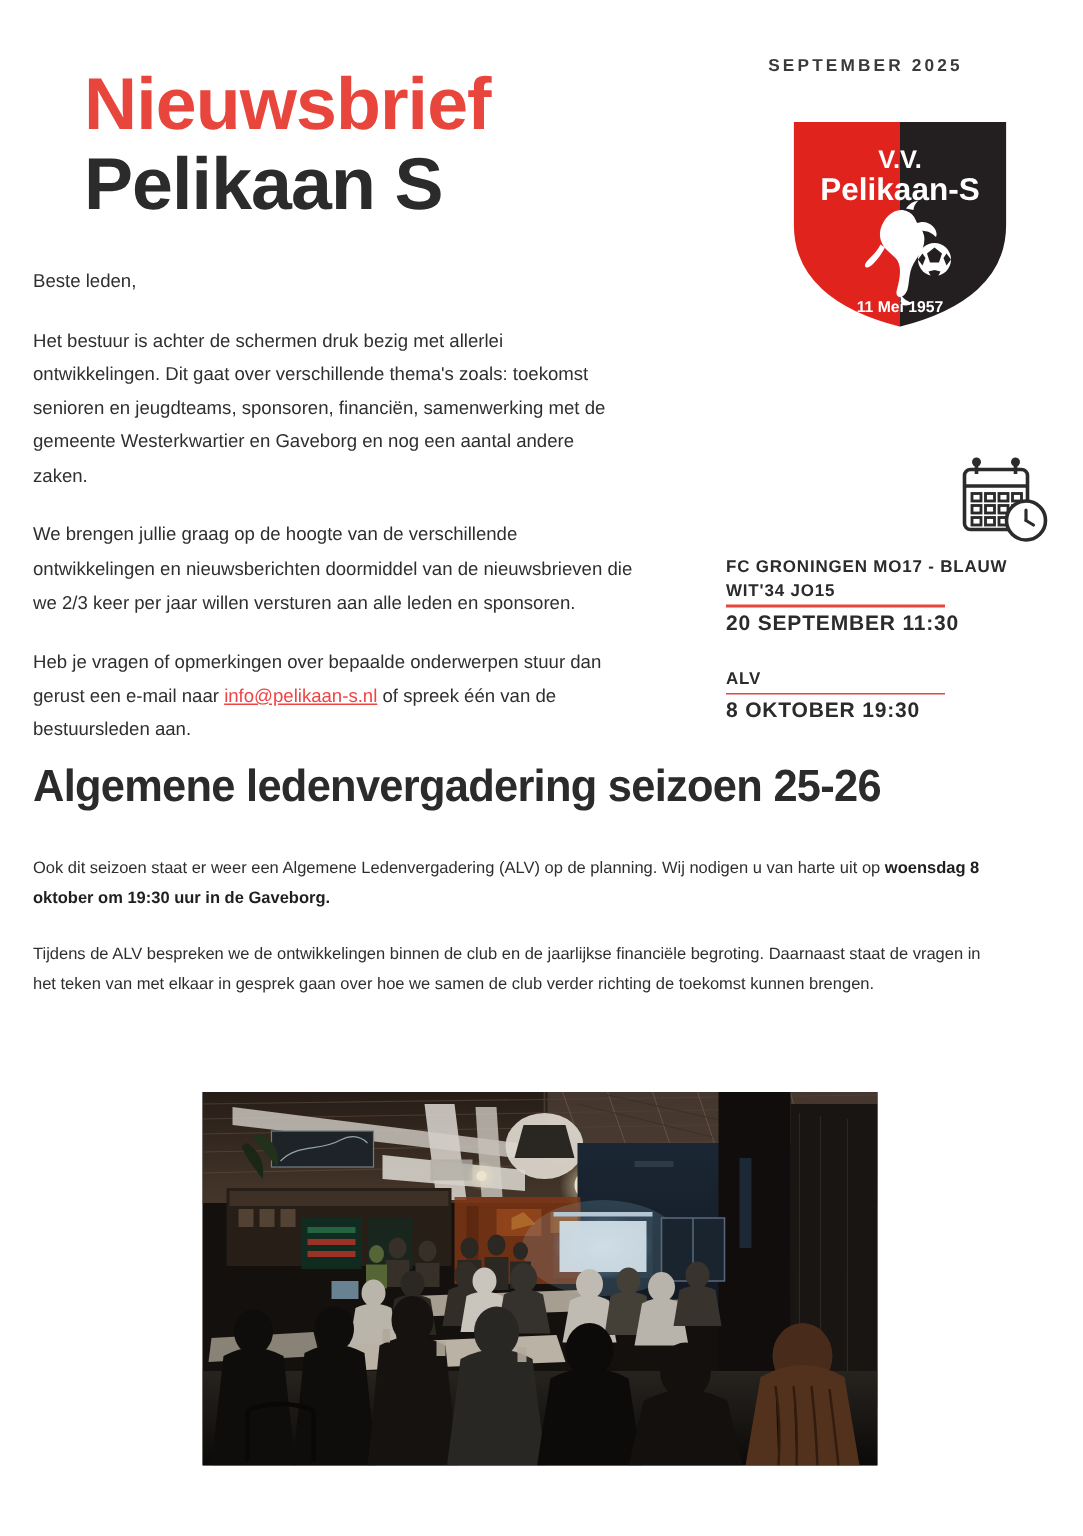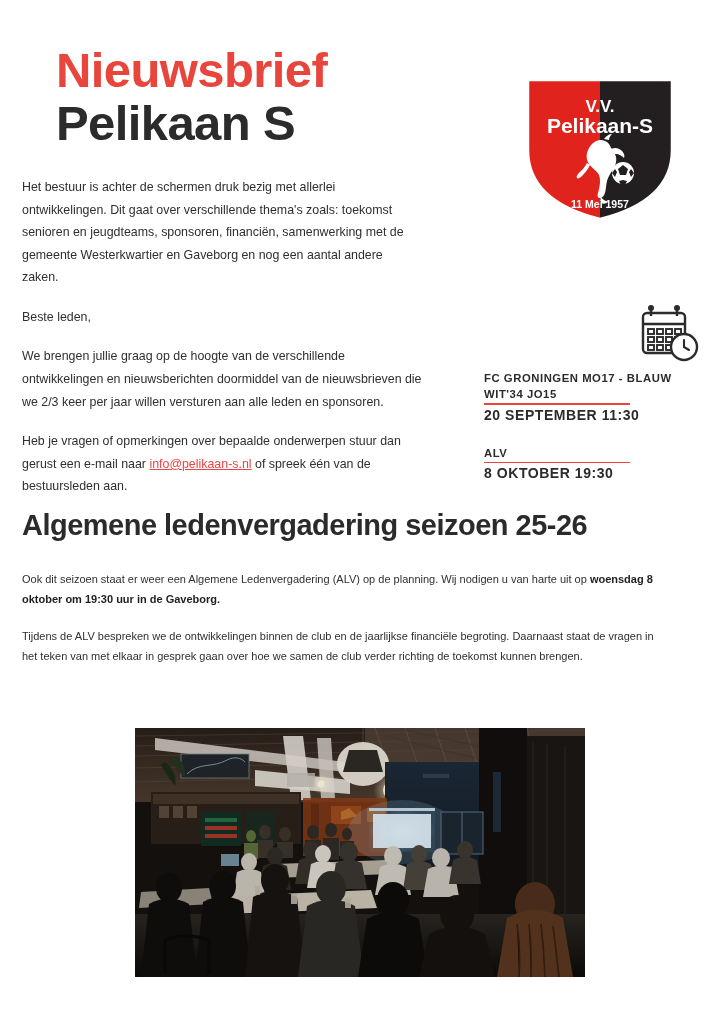--- a/index.html
+++ b/index.html
@@ -168,20 +168,21 @@
     overflow: hidden;
     background: #16120f;
   }
   .photo svg { display: block; width: 100%; height: 100%; }
 </style>
 </head>
 <body>
 
 <div class="page">
 
+  <div class="issue-date">SEPTEMBER 2025</div>
 
   <div class="masthead">
     <div class="line line1">Nieuwsbrief</div>
     <div class="line line2">Pelikaan S</div>
   </div>
 
   <div class="logo">
     <svg viewBox="0 0 164 152" xmlns="http://www.w3.org/2000/svg">
       <defs>
         <clipPath id="shieldClip">
@@ -219,22 +220,22 @@
       <path d="M105 93 l5 4 -2 6 h-6 l-2 -6 Z" fill="#231F20"></path>
       <path d="M97 97 l-3 4 3 4 2 -5 Z" fill="#231F20"></path>
       <path d="M113 97 l3 4 -3 4 -2 -5 Z" fill="#231F20"></path>
       <path d="M101 109 l2 4 4 0 2 -4 -4 -1 Z" fill="#231F20"></path>
 
       <text x="82" y="136" text-anchor="middle" fill="#ffffff" font-family="Liberation Sans, sans-serif" font-size="10.5" font-weight="bold">11 Mei 1957</text>
     </svg>
   </div>
 
   <div class="body-col">
+    <p>Beste leden,</p>
     <p>Het bestuur is achter de schermen druk bezig met allerlei ontwikkelingen. Dit gaat over verschillende thema's zoals: toekomst senioren en jeugdteams, sponsoren, financiën, samenwerking met de gemeente Westerkwartier en Gaveborg en nog een aantal andere zaken.</p>
-    <p>Beste leden,</p>
     <p>We brengen jullie graag op de hoogte van de verschillende ontwikkelingen en nieuwsberichten doormiddel van de nieuwsbrieven die we 2/3 keer per jaar willen versturen aan alle leden en sponsoren.</p>
     <p><span>Heb je vragen of opmerkingen over bepaalde onderwerpen stuur dan gerust een e-mail naar </span><a class="maillink" href="#">info@pelikaan-s.nl</a><span> of spreek één van de bestuursleden aan.</span></p>
   </div>
 
   <div class="sidebar">
     <div class="sidebar-head">
       <div class="cal-icon">
         <svg viewBox="0 0 64 60" xmlns="http://www.w3.org/2000/svg">
           <g fill="none" stroke="#2b2b2b" stroke-width="2.4">
             <rect x="6" y="9" width="42" height="40" rx="4"></rect>

